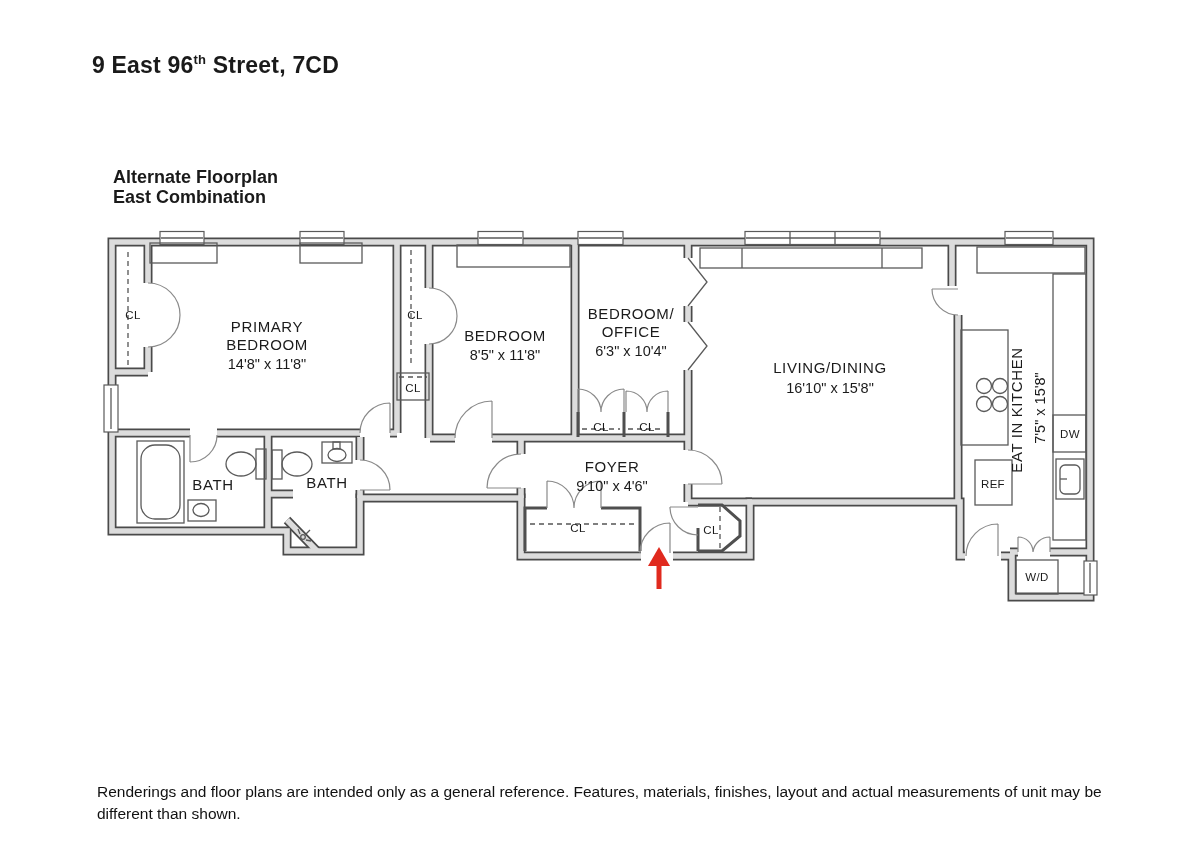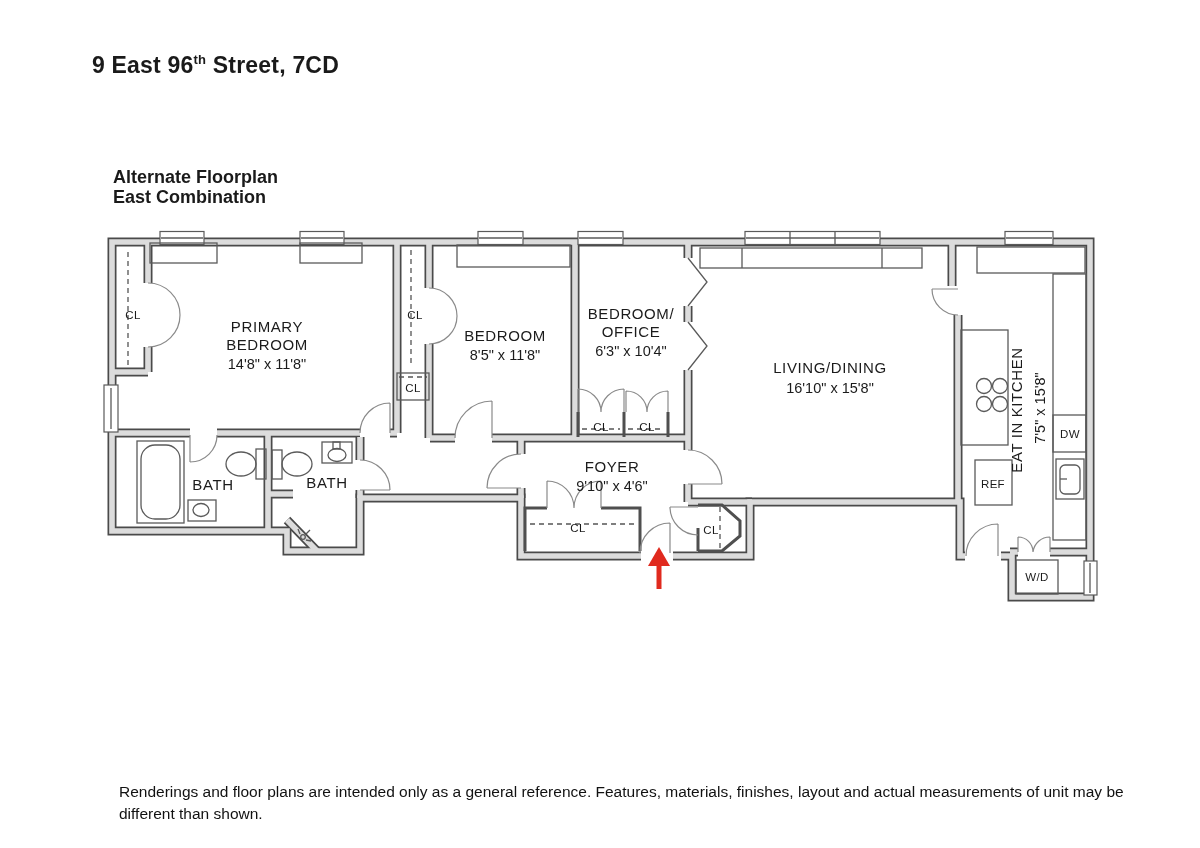--- a/index.html
+++ b/index.html
@@ -4,21 +4,21 @@
 <style>
   html,body{margin:0;padding:0;background:#fff;}
   .canvas{position:relative;width:1200px;height:848px;background:#fff;
           font-family:"Liberation Sans",sans-serif;overflow:hidden;border-radius:10px;}
   .title{position:absolute;left:92px;top:52px;font-size:23px;font-weight:bold;
          color:#1a1a1a;letter-spacing:.2px;}
   .title sup{font-size:13px;}
   .plannote{position:absolute;left:113px;top:167px;font-size:18px;font-weight:bold;
             color:#1a1a1a;line-height:20px;}
   .disclaimer{position:absolute;left:97px;top:765px;width:1032px;font-size:15.5px;
-              line-height:22.5px;color:#111;margin-left:22px;}
+              line-height:22.5px;color:#111;}
   svg.plan{position:absolute;left:0;top:0;}
   .w1{stroke:#4a4a4a;stroke-width:9;fill:none;stroke-linecap:butt;}
   .w2{stroke:#dcdcdc;stroke-width:5.6;fill:none;stroke-linecap:butt;}
   .wm{stroke:#4f4f4f;stroke-width:3;fill:none;}
   .thin{stroke:#5a5a5a;stroke-width:1.3;fill:none;}
   .thinf{stroke:#5a5a5a;stroke-width:1.2;fill:#fff;}
   .arc{stroke:#8a8a8a;stroke-width:1.2;fill:none;}
   .dash{stroke:#555;stroke-width:1.3;fill:none;stroke-dasharray:5 4;}
   .gap{fill:#fff;stroke:none;}
   text{font-family:"Liberation Sans",sans-serif;fill:#1b1b1b;}

